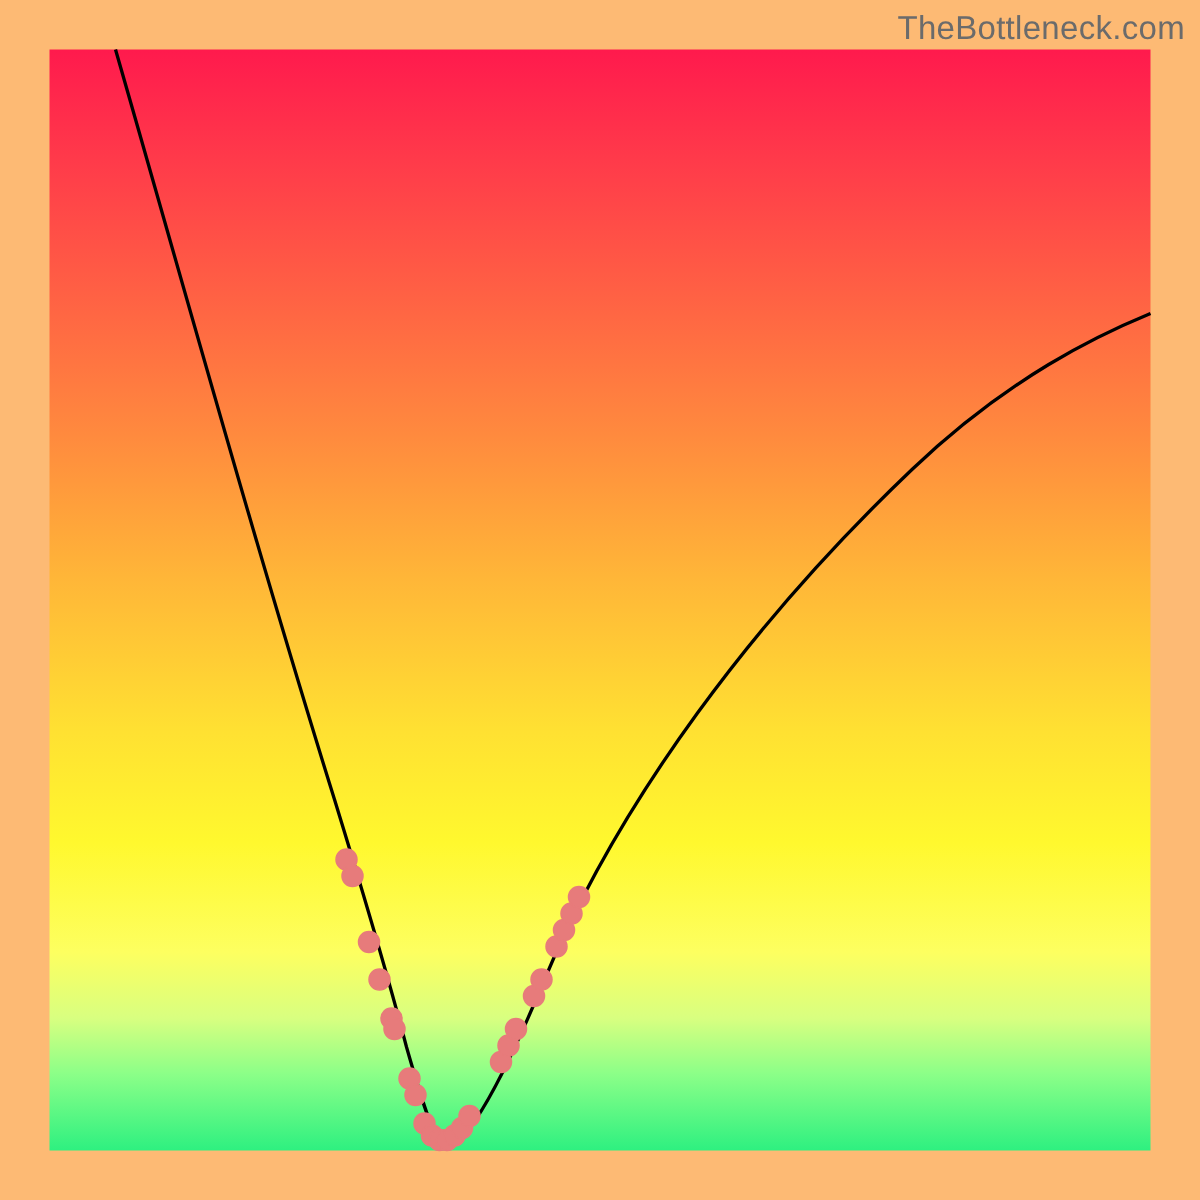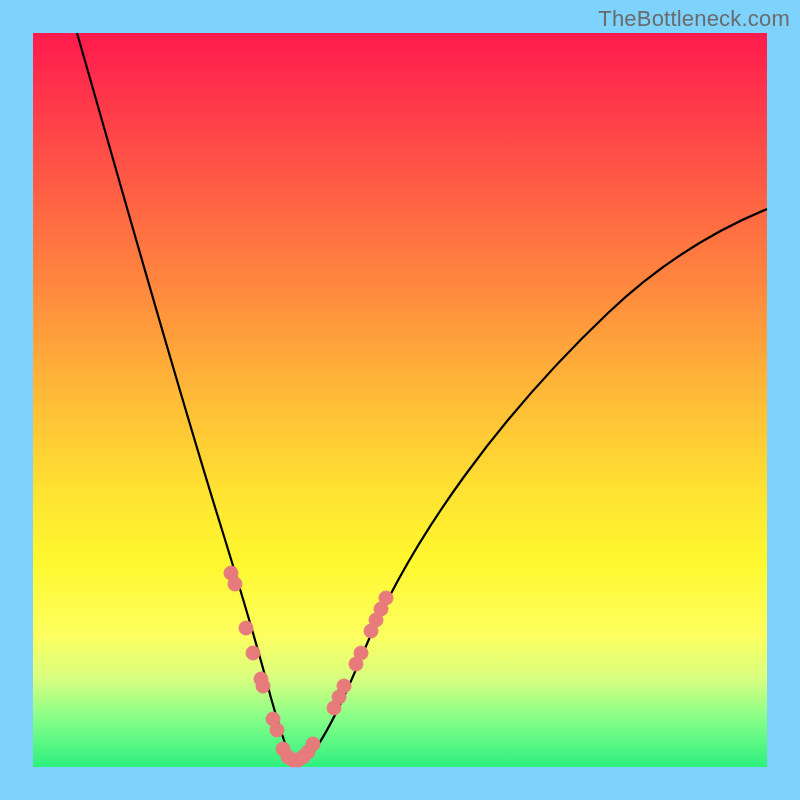--- a/index.html
+++ b/index.html
@@ -8,21 +8,21 @@
     width: 800px;
     height: 800px;
     background: #000;
     overflow: hidden;
     font-family: Arial, Helvetica, sans-serif;
   }
   .stage {
     position: relative;
     width: 800px;
     height: 800px;
-    background: #7dd3fc;
+    background: #fdba74;
   }
   .plot {
     position: absolute;
     left: 33px;
     top: 33px;
     width: 734px;
     height: 734px;
     background: linear-gradient(to bottom,
       #ff1a4d 0%,
       #ff3a4a 10%,

